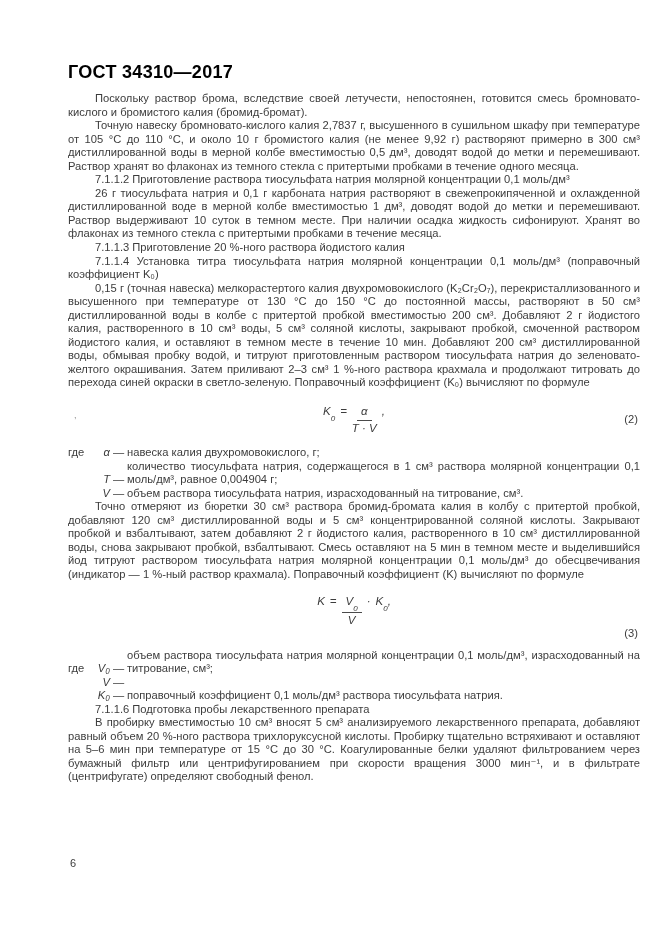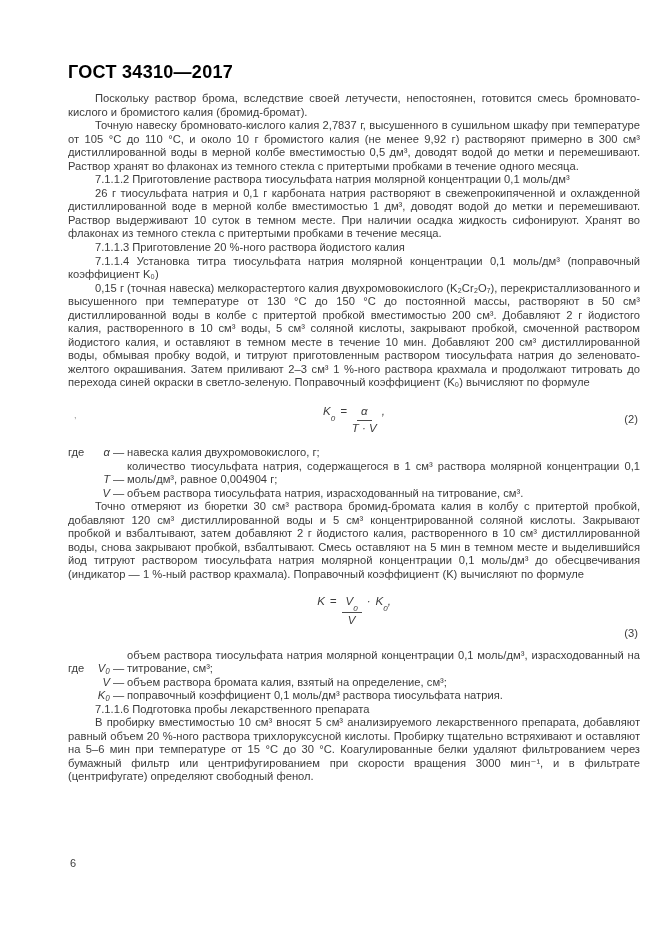--- a/index.html
+++ b/index.html
@@ -173,21 +173,20 @@
       <div class="def-row">
         <span class="def-lead">где</span>
         <span class="def-term">V₀</span>
         <span class="def-dash">—</span>
         <span class="def-text">объем раствора тиосульфата натрия молярной концентрации 0,1 моль/дм³, израсходованный на титрование, см³;</span>
       </div>
       <div class="def-row">
         <span class="def-lead"></span>
         <span class="def-term">V</span>
         <span class="def-dash">—</span>
-        <span class="def-text">объем раствора бромата калия, взятый на определение, см³;</span>
       </div>
       <div class="def-row">
         <span class="def-lead"></span>
         <span class="def-term">K₀</span>
         <span class="def-dash">—</span>
         <span class="def-text">поправочный коэффициент 0,1 моль/дм³ раствора тиосульфата натрия.</span>
       </div>
     </div>
 
     <p class="heading">7.1.1.6 Подготовка пробы лекарственного препарата</p>

